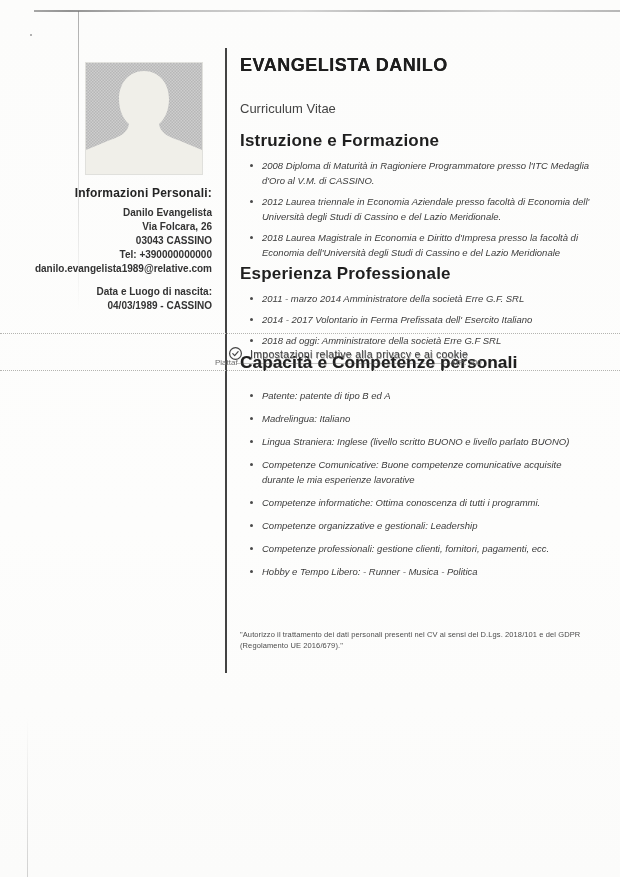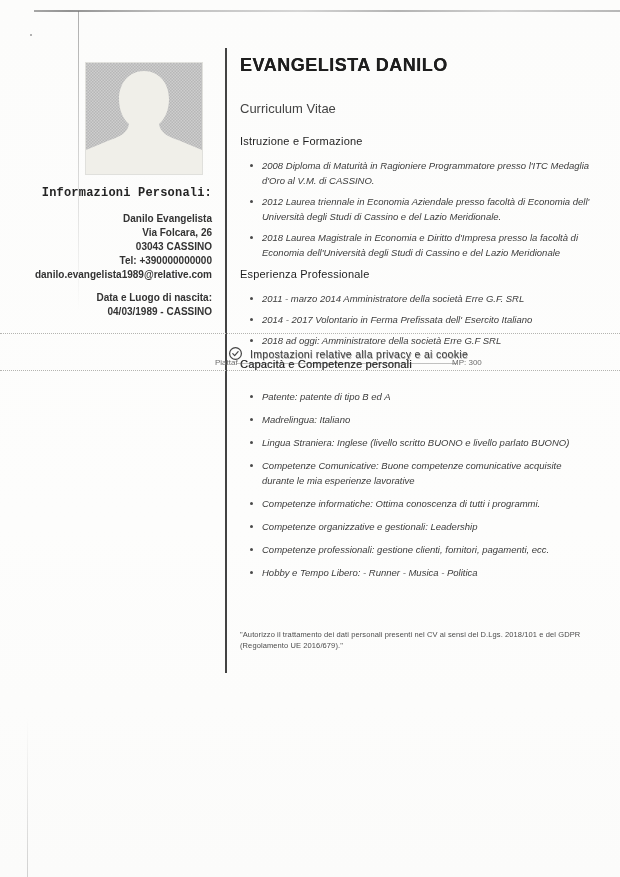--- a/index.html
+++ b/index.html
@@ -44,40 +44,39 @@
     position: absolute; left: 85px; top: 62px; width: 118px; height: 113px;
     border: 1px solid #e0e0dc;
   }
   .photo svg { display: block; }
 
   .sidebar-info {
     position: absolute; left: 8px; top: 186px; width: 204px;
     text-align: right;
   }
   .sidebar-heading {
-    font-size: 12px; font-weight: bold; color: #242424; margin-bottom: 12px;
+    font-size: 12px; font-weight: bold; color: #242424; margin-bottom: 6px;
     letter-spacing: .2px;
-    font-family: Liberation Mono, monospace;
   }
   .sidebar-line {
     font-size: 10px; font-weight: bold; color: #333; line-height: 14px;
   }
   .sidebar-birth { margin-top: 9px; }
 
   
   .main { position: absolute; left: 240px; top: 52px; width: 364px; }
   .cv-name {
     font-size: 18px; font-weight: bold; color: #1e1e1e;
     letter-spacing: .5px; line-height: 27px; margin-bottom: 24px;
     text-shadow: 0 0 .4px #1e1e1e;
   }
   .cv-subtitle { font-size: 13px; line-height: 11px; color: #444; margin-bottom: 19px; }
 
   .section-heading {
-    font-size: 11px; font-weight: normal; color: #1f1f1f;
+    font-size: 17px; font-weight: bold; color: #1f1f1f;
     line-height: 16px; margin-bottom: 9px; letter-spacing: .2px;
   }
   ul.bullets { list-style: none; margin: 0 0 6px 0; padding-left: 22px; }
   ul.bullets li {
     position: relative; font-size: 9.5px; line-height: 15px;
     margin-bottom: 6px; color: #3c3c3c; max-width: 332px; font-style: italic;
   }
   ul.bullets.wide-gap li { margin-bottom: 7px; margin-top: 8px; }
   ul.bullets li::before {
     content: ""; position: absolute; left: -12px; top: 6px;

